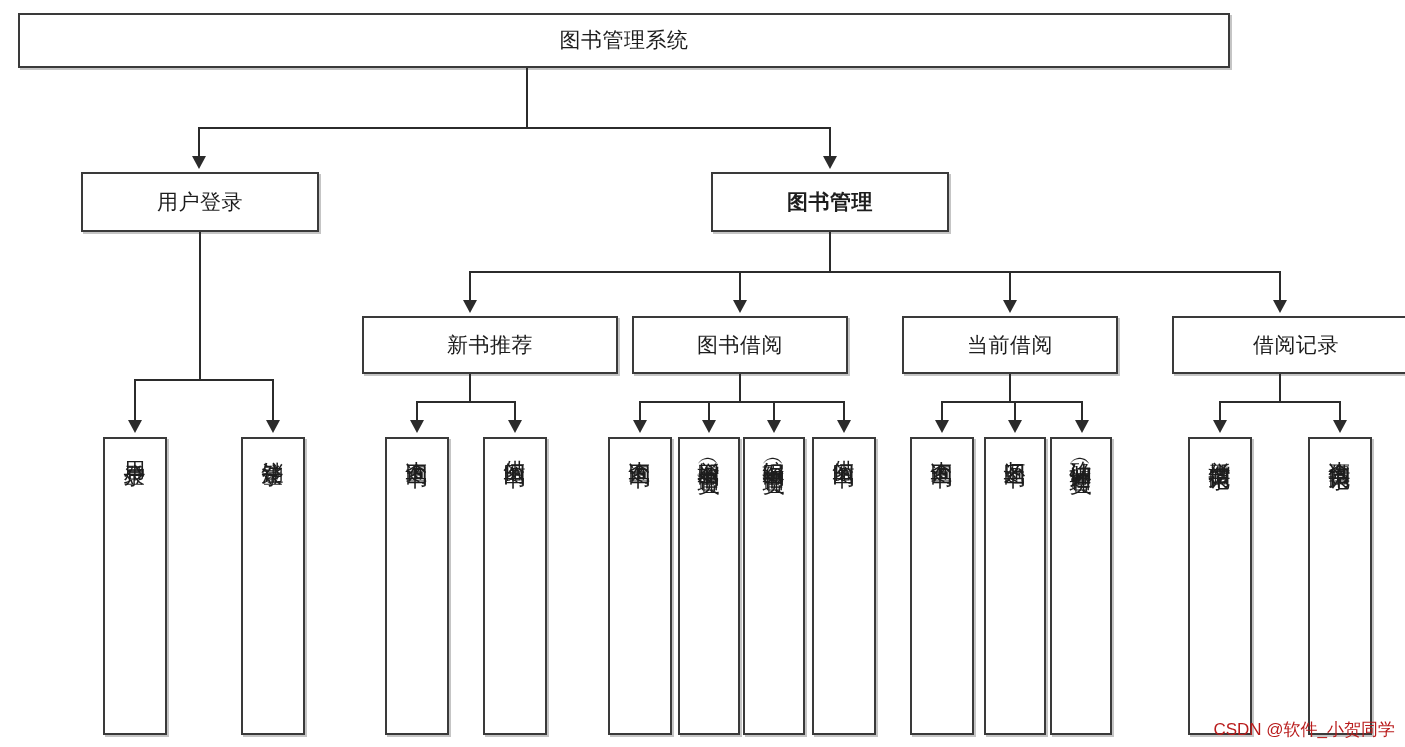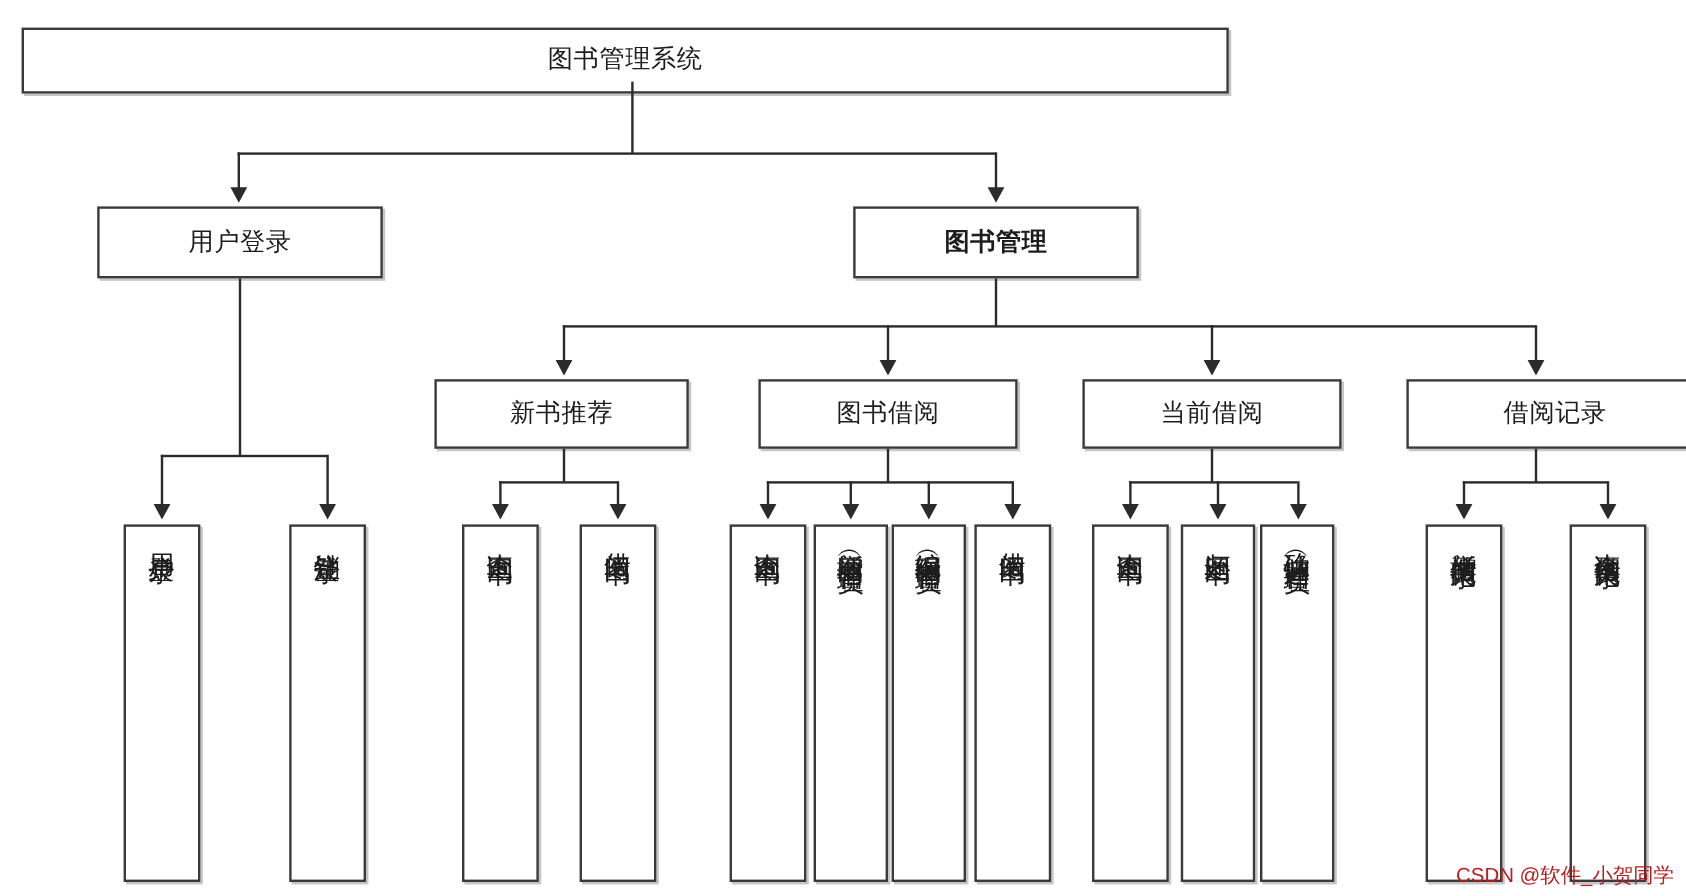--- a/index.html
+++ b/index.html
@@ -74,21 +74,21 @@
     color: #b91c1c;
     white-space: nowrap;
     font-family: "Liberation Sans", "DejaVu Sans", sans-serif;
   }
 </style>
 </head>
 <body>
 
 <div id="canvas">
 
-  <div class="node" id="node-root" style="left: 18px; top: 23px; width: 1006px; height: 55px;">
+  <div class="node" id="node-root" style="left: 18px; top: 13px; width: 1212px; height: 55px;">
     <span class="label">图书管理系统</span>
   </div>
 
   <div class="edge v" style="left:526px; top:68px; height:60px;"></div>
 
   <div class="edge h" style="left:198px; top:127px; width:632px;"></div>
 
   <div class="edge v" style="left:198px; top:127px; height:32px;"></div>
   <div class="arrow" style="left:192px; top:156px;"></div>
   <div class="edge v" style="left:829px; top:127px; height:32px;"></div>
@@ -112,21 +112,21 @@
   <div class="edge h" style="left:469px; top:271px; width:811px;"></div>
   <div class="edge v" style="left:469px; top:271px; height:32px;"></div>
   <div class="arrow" style="left:463px; top:300px;"></div>
   <div class="edge v" style="left:739px; top:271px; height:32px;"></div>
   <div class="arrow" style="left:733px; top:300px;"></div>
   <div class="edge v" style="left:1009px; top:271px; height:32px;"></div>
   <div class="arrow" style="left:1003px; top:300px;"></div>
   <div class="edge v" style="left:1279px; top:271px; height:32px;"></div>
   <div class="arrow" style="left:1273px; top:300px;"></div>
 
-  <div class="node" id="node-l3-0" style="left: 362px; top: 316px; width: 212px; height: 58px;">
+  <div class="node" id="node-l3-0" style="left: 362px; top: 316px; width: 256px; height: 58px;">
     <span class="label">新书推荐</span>
   </div>
   <div class="node" id="node-l3-1" style="left: 632px; top: 316px; width: 216px; height: 58px;">
     <span class="label">图书借阅</span>
   </div>
   <div class="node" id="node-l3-2" style="left: 902px; top: 316px; width: 216px; height: 58px;">
     <span class="label">当前借阅</span>
   </div>
   <div class="node" id="node-l3-3" style="left: 1172px; top: 316px; width: 248px; height: 58px;">
     <span class="label">借阅记录</span>

